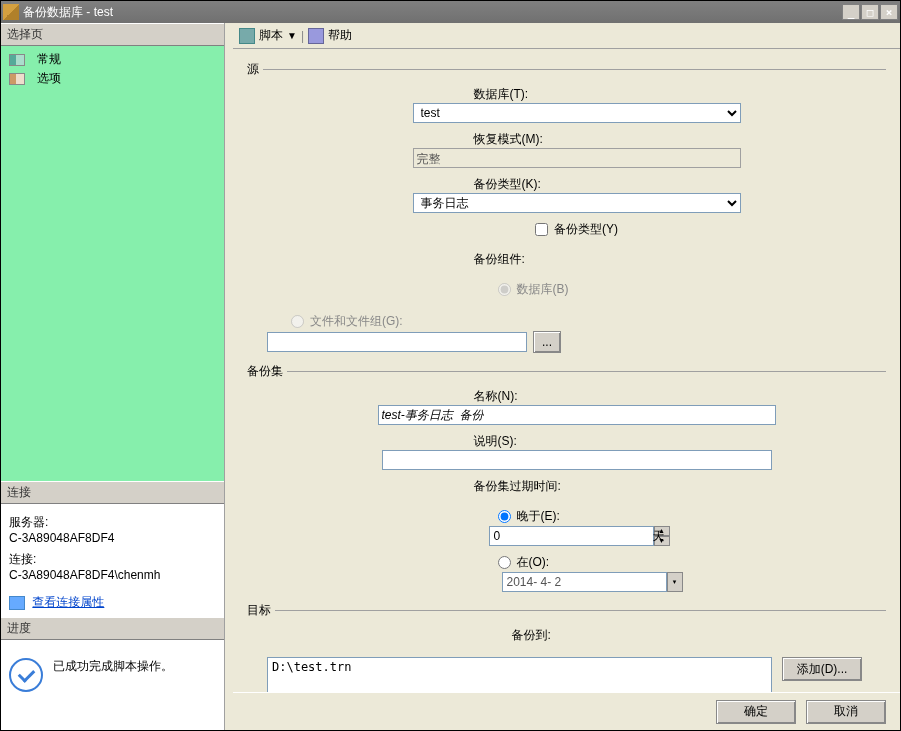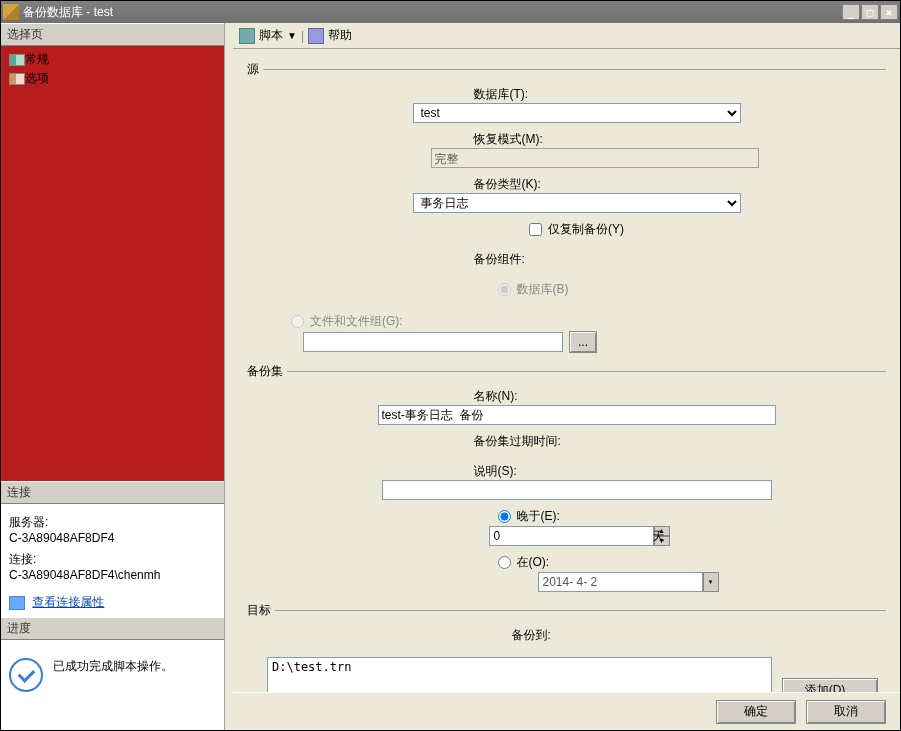--- a/index.html
+++ b/index.html
@@ -4,24 +4,24 @@
 <style>
 * { box-sizing: border-box; margin: 0; padding: 0; }
 body { font-family: "Microsoft YaHei", SimSun, Tahoma, sans-serif; font-size: 12px; background: #fff; }
 .window { width: 901px; height: 731px; border: 1px solid #000; background: #d4d0c8; display: flex; flex-direction: column; }
 .titlebar { height: 22px; background: linear-gradient(#808080, #707070); color: #fff; display: flex; align-items: center; padding: 0 2px; }
 .titlebar-icon { width: 16px; height: 16px; background: linear-gradient(135deg, #d4a040 50%, #b0802a 50%); margin-right: 4px; }
 .titlebar-text { flex: 1; font-size: 12px; }
 .titlebar-buttons { display: flex; gap: 1px; }
 .titlebar-btn { width: 18px; height: 16px; background: #d4d0c8; border: 1px solid #808080; display: flex; align-items: center; justify-content: center; font-family: monospace; font-size: 11px; font-weight: bold; cursor: pointer; }
 .body { flex: 1; display: flex; min-height: 0; }
-.sidebar { width: 224px; background: #b91c1c; border-right: 1px solid #a0a0a0; display: flex; flex-direction: column; }
+.sidebar { width: 224px; background: #86efac; border-right: 1px solid #a0a0a0; display: flex; flex-direction: column; }
 .section-head { background: #d4d0c8; border-top: 1px solid #fff; border-bottom: 1px solid #808080; padding: 2px 6px; font-weight: normal; color: #333; }
 .tree { padding: 4px 6px; flex: 0 0 auto; }
-.tree-item { display: flex; align-items: center; gap: 0; padding: 1px 2px; cursor: pointer; }
+.tree-item { display: flex; align-items: center; gap: 12px; padding: 1px 2px; cursor: pointer; }
 .tree-icon { width: 16px; height: 12px; display: inline-block; }
 .ti-general { background: linear-gradient(90deg,#5a9 40%,#adc 40%); border:1px solid #888; }
 .ti-options { background: linear-gradient(90deg,#c96 40%,#edc 40%); border:1px solid #888; }
 .spacer { flex: 1; }
 .conn { padding: 6px 8px; background: #fff; color: #000; }
 .conn-label { margin-top: 4px; }
 .conn-val { margin-bottom: 6px; word-break: break-all; }
 .link { color: #0044cc; text-decoration: underline; cursor: pointer; display: inline-block; margin-top: 6px; }
 .link-icon { width:16px; height:14px; display:inline-block; vertical-align:middle; margin-right:4px; background:#6af; border:1px solid #48c; }
 .progress { padding: 10px 8px; background:#fff; display:flex; align-items:center; gap:10px; }
@@ -38,36 +38,36 @@
 .fs-legend { display:flex; align-items:center; gap:4px; margin-bottom:8px; margin-left:0; }
 .fs-legend span.t { white-space:nowrap; }
 .fs-legend .line { flex:1; height:1px; background:#a0a0a0; }
 .fs-body { padding-left: 20px; }
 .row { display:flex; align-items:center; margin-bottom:8px; min-height:22px;flex-direction:column; }
 .label { width: 206px; flex-shrink:0; }
 .label-indent { padding-left: 24px; }
 .field { flex:1; display:flex; align-items:center; gap:6px; }
 select, input[type=text], .textish { height:20px; border:1px solid #7f9db9; background:#fff; font-family:inherit; font-size:12px; padding:1px 3px; }
 .textish { line-height:18px; }
-.readonly { background:#ece9d8; color:#555; border:1px solid #a0a0a0;margin-left:36px; }
+.readonly { background:#ece9d8; color:#555; border:1px solid #a0a0a0; }
 select { width:300px; }
 .wide { width:328px; }
 input[type=checkbox] { margin-right:6px; }
 input[type=radio] { margin-right:6px; }
 .radio-lbl { display:inline-flex; align-items:center; }
 .disabled { color:#888; }
 .spinner { width:150px; display:inline-flex; }
 .spinner input { flex:1; height:20px; border:1px solid #7f9db9; font-family:inherit; font-size:12px; padding:1px 4px; }
 .spinner-btns { display:flex; flex-direction:column; }
 .spinner-btns span { width:16px; height:10px; border:1px solid #888; background:#d4d0c8; font-size:7px; line-height:7px; text-align:center; cursor:pointer; }
 .btn { min-width:80px; height:24px; border:1px solid #888; background:#d4d0c8; cursor:pointer; padding:0 10px; font-family:inherit; font-size:12px; box-shadow:1px 1px 0 #fff inset,-1px -1px 0 #888 inset; }
 .btn-sm { width:28px; height:22px; min-width:0; padding:0; }
 .listbox { width:505px; height:120px; border:1px solid #7f9db9; background:#fff; padding:2px 4px; font-family:SimSun,monospace; overflow:auto; }
 .dest-btns { display:flex; flex-direction:column; gap:12px; margin-left:10px; }
-.dest-btns .btn { width:96px;margin-top:21px; }
+.dest-btns .btn { width:80px; }
 .footer { height:38px; border-top:1px solid #fff; display:flex; align-items:center; justify-content:flex-end; gap:10px; padding:0 14px; background:#ece9d8; }
 .suffix { margin-left:8px; }
 .files-row { display:flex; align-items:flex-start; }
 .files-row .label-indent { padding-top:2px; }
 </style>
 </head>
 <body>
 
 <div class="window">
   <div class="titlebar">
@@ -148,21 +148,21 @@
               <div class="label">备份类型(K):</div>
               <div class="field">
                 <select class="wide">
                   <option>事务日志</option>
                 </select>
               </div>
             </div>
             <div class="row">
               <label class="radio-lbl">
                 <input type="checkbox" style="">
-                <span>仅复制备份(Y)</span>
+                <span>备份类型(Y)</span>
               </label>
             </div>
             <div class="row">
               <div class="label">备份组件:</div>
             </div>
             <div class="row">
               <div class="label label-indent">
                 <label class="radio-lbl disabled">
                   <input type="radio" name="comp" checked="" disabled="" style="">
                   <span>数据库(B)</span>
@@ -186,31 +186,31 @@
 
         <div class="fieldset">
           <div class="fs-legend">
               <span class="t">备份集</span>
               <span class="line"></span>
             </div>
           <div class="fs-body">
             <div class="row">
               <div class="label">名称(N):</div>
               <div class="field">
-                  <input type="text" style="width: 398px;" value="test-事务日志  备份">
+                  <input type="text" style="width: 398px; font-style: italic;" value="test-事务日志  备份">
+                </div>
+            </div>
+            <div class="row">
+              <div class="label">说明(S):</div>
+              <div class="field">
+                  <input type="text" style="width: 390px;" value="">
                 </div>
             </div>
             <div class="row">
               <div class="label">备份集过期时间:</div>
-            </div>
-            <div class="row">
-              <div class="label">说明(S):</div>
-              <div class="field">
-                  <input type="text" style="width: 390px;" value="">
-                </div>
             </div>
             <div class="row">
               <div class="label label-indent">
                 <label class="radio-lbl">
                   <input type="radio" name="exp" checked="" style="">
                   <span>晚于(E):</span>
                 </label>
               </div>
               <div class="field">
                 <div class="spinner">

